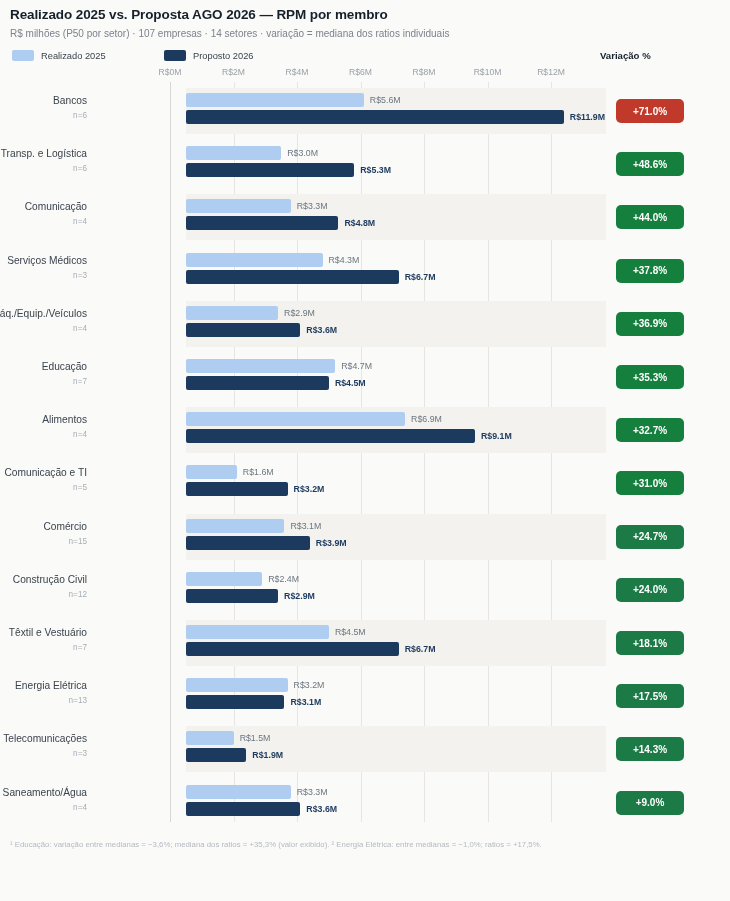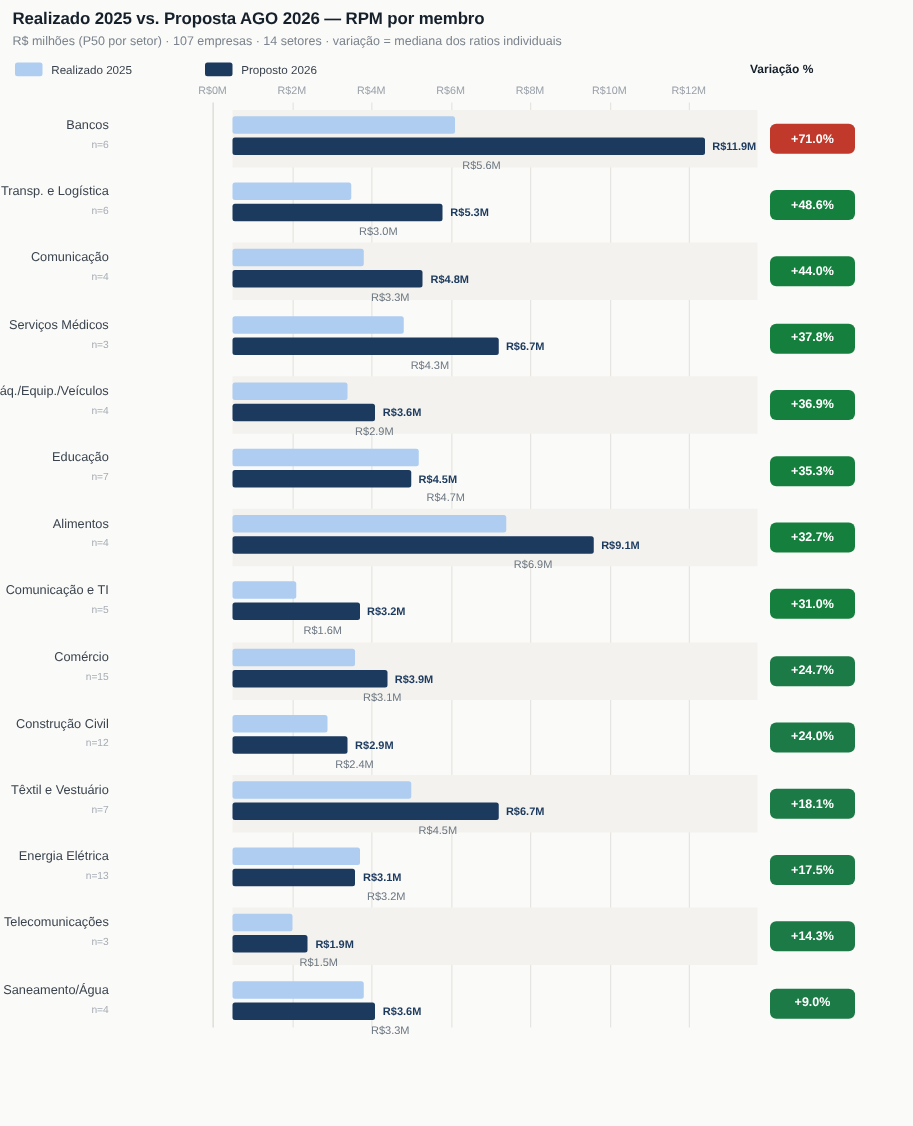--- a/index.html
+++ b/index.html
@@ -70,21 +70,21 @@
     font-size:8.2px;color:#a7aeb5;text-align:right;white-space:nowrap;
   }
 
   .bar{position:absolute;height:14px;border-radius:2px;}
   .bar.realizado{top:5px;background:#aecdf0;}
   .bar.proposto{top:22px;background:#1c3a5e;}
 
   .val{
     position:absolute;font-size:8.8px;white-space:nowrap;
   }
-  .val.realizado{top:7px;color:#6b7680;margin-top:32px;}
+  .val.realizado{top:7px;color:#6b7680;}
   .val.proposto{top:24px;color:#1c3a5e;font-weight:bold;}
 
   .badge{
     position:absolute;left:600px;top:11px;
     width:68px;height:24px;border-radius:5px;
     color:#ffffff;font-size:10px;font-weight:bold;
     display:flex;align-items:center;justify-content:center;
     box-sizing:border-box;
   }
   .badge.red{background:#c0392b;}
@@ -275,14 +275,15 @@
         <div class="cat-label">Saneamento/Água</div>
         <div class="cat-n">n=4</div>
         <div class="bar realizado" style="left: 170px; width: 104.775px;"></div>
         <div class="val realizado" style="left: 280.775px;">R$3.3M</div>
         <div class="bar proposto" style="left: 170px; width: 114.3px;"></div>
         <div class="val proposto" style="left: 290.3px;">R$3.6M</div>
         <div class="badge green">+9.0%</div>
       </div>
     </div>
 
+  <div class="footnote">¹ Educação: variação entre medianas = −3,6%; mediana dos ratios = +35,3% (valor exibido). ² Energia Elétrica: entre medianas = −1,0%; ratios = +17,5%.</div>
 
 </div>
 
 </body></html>

